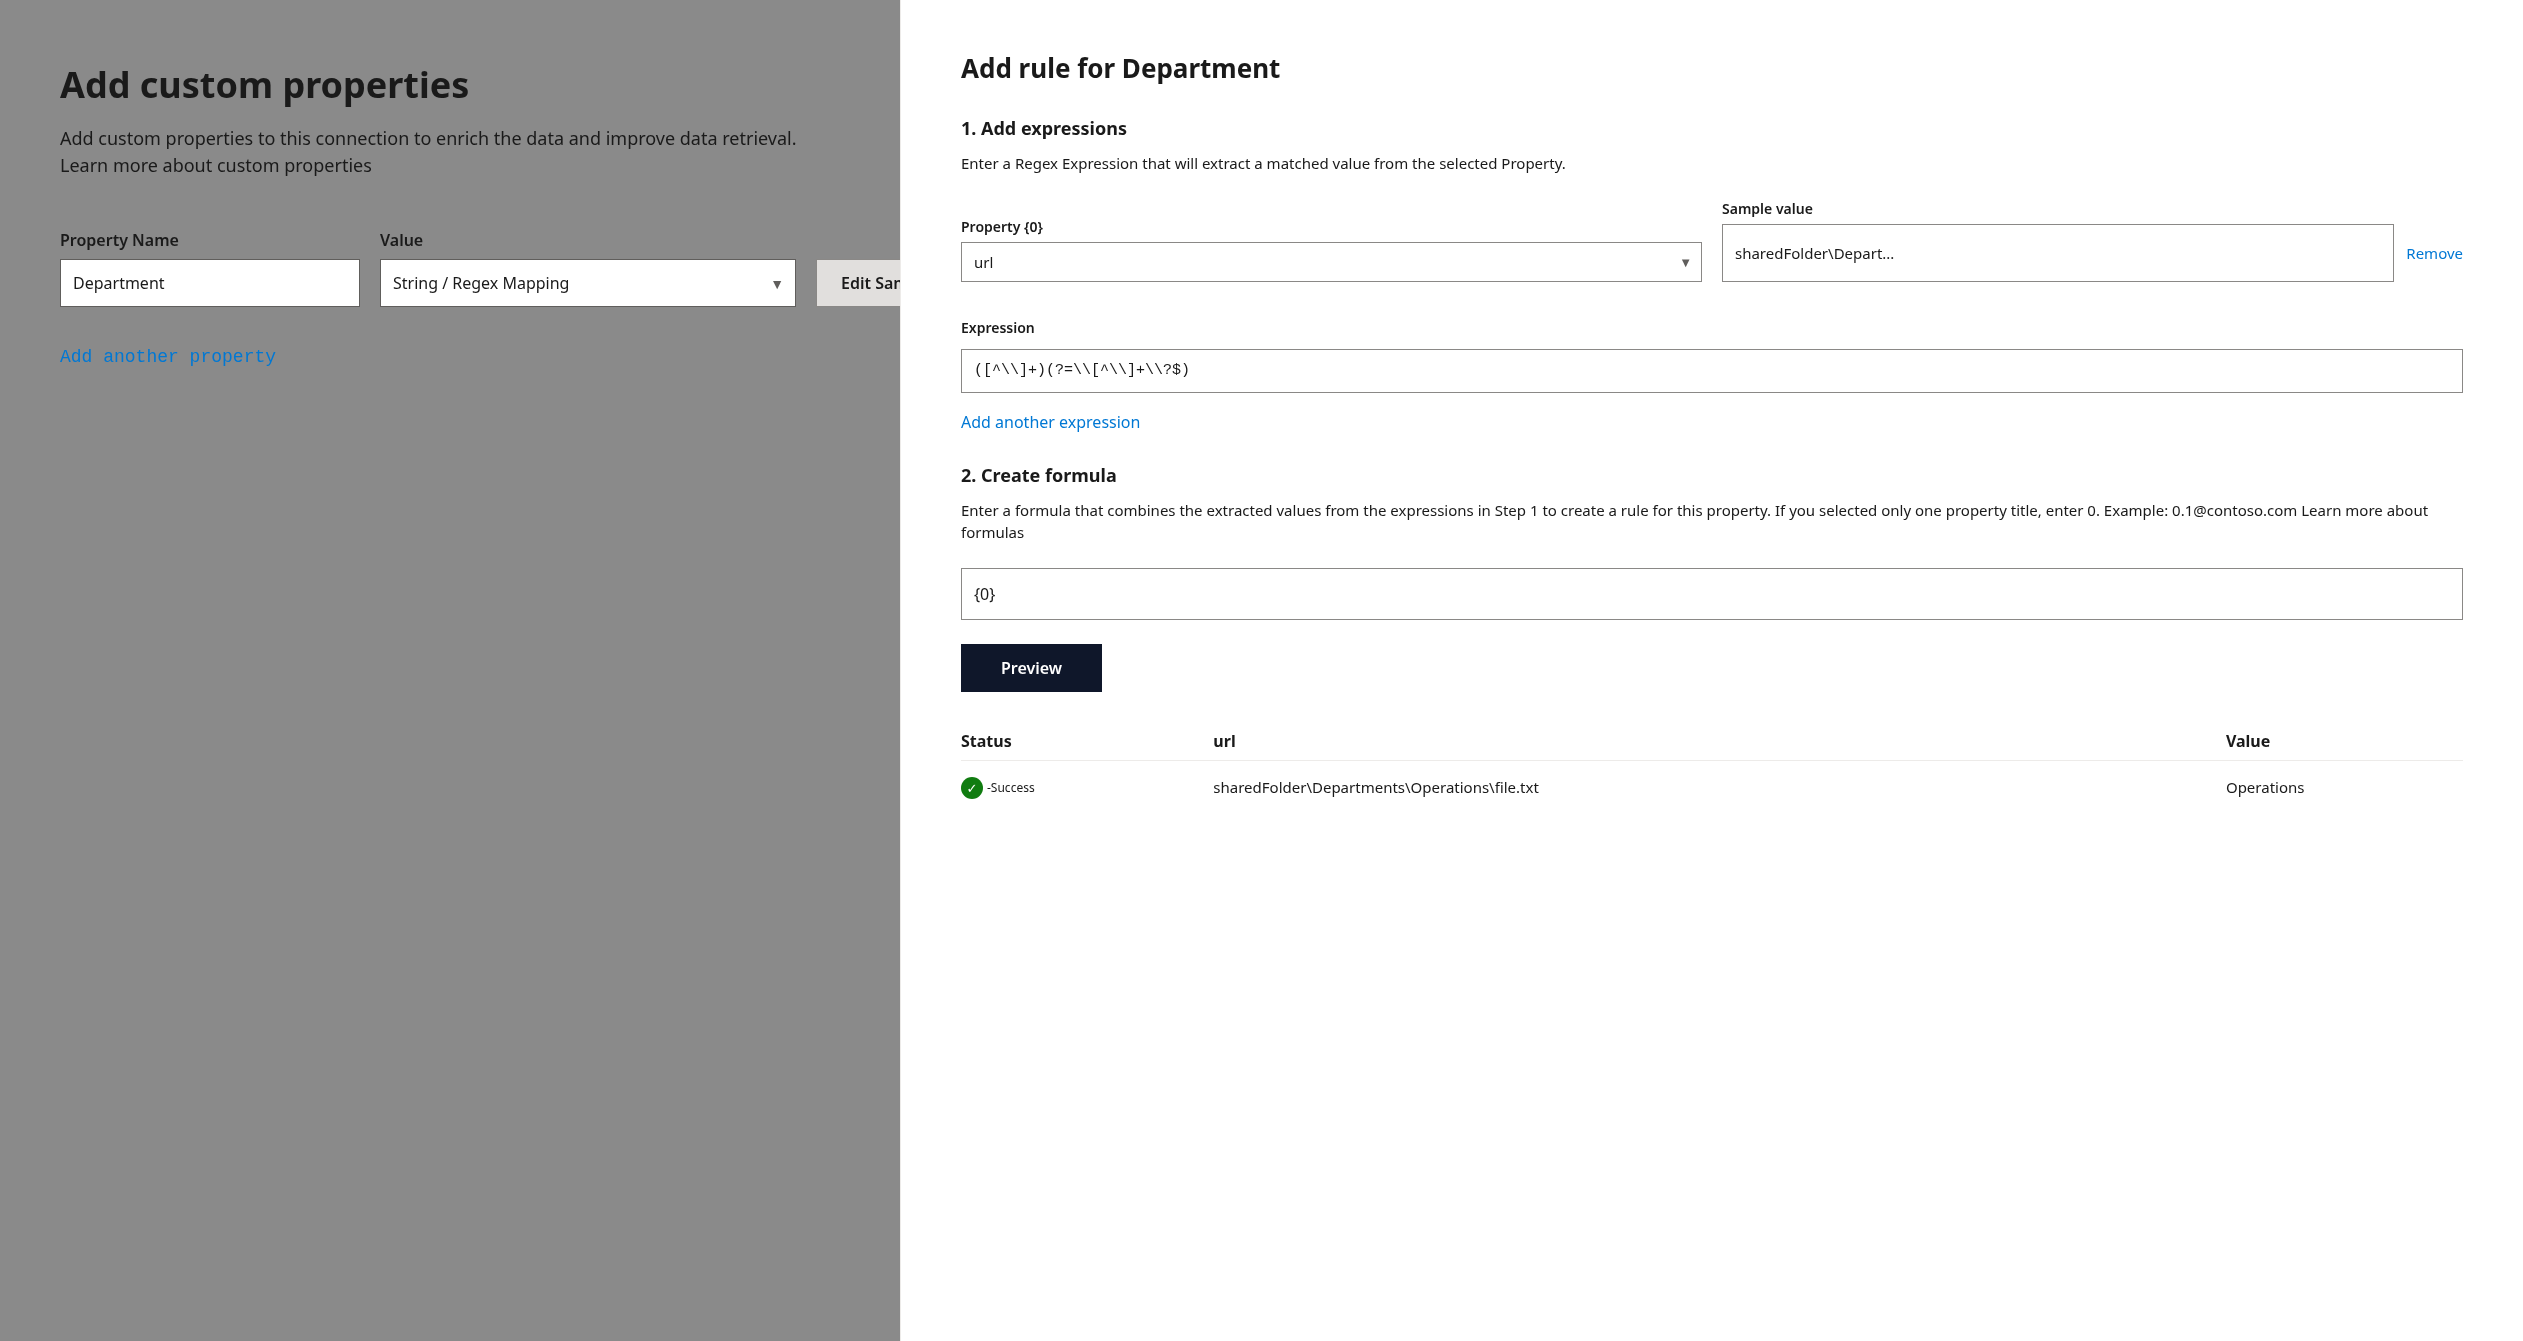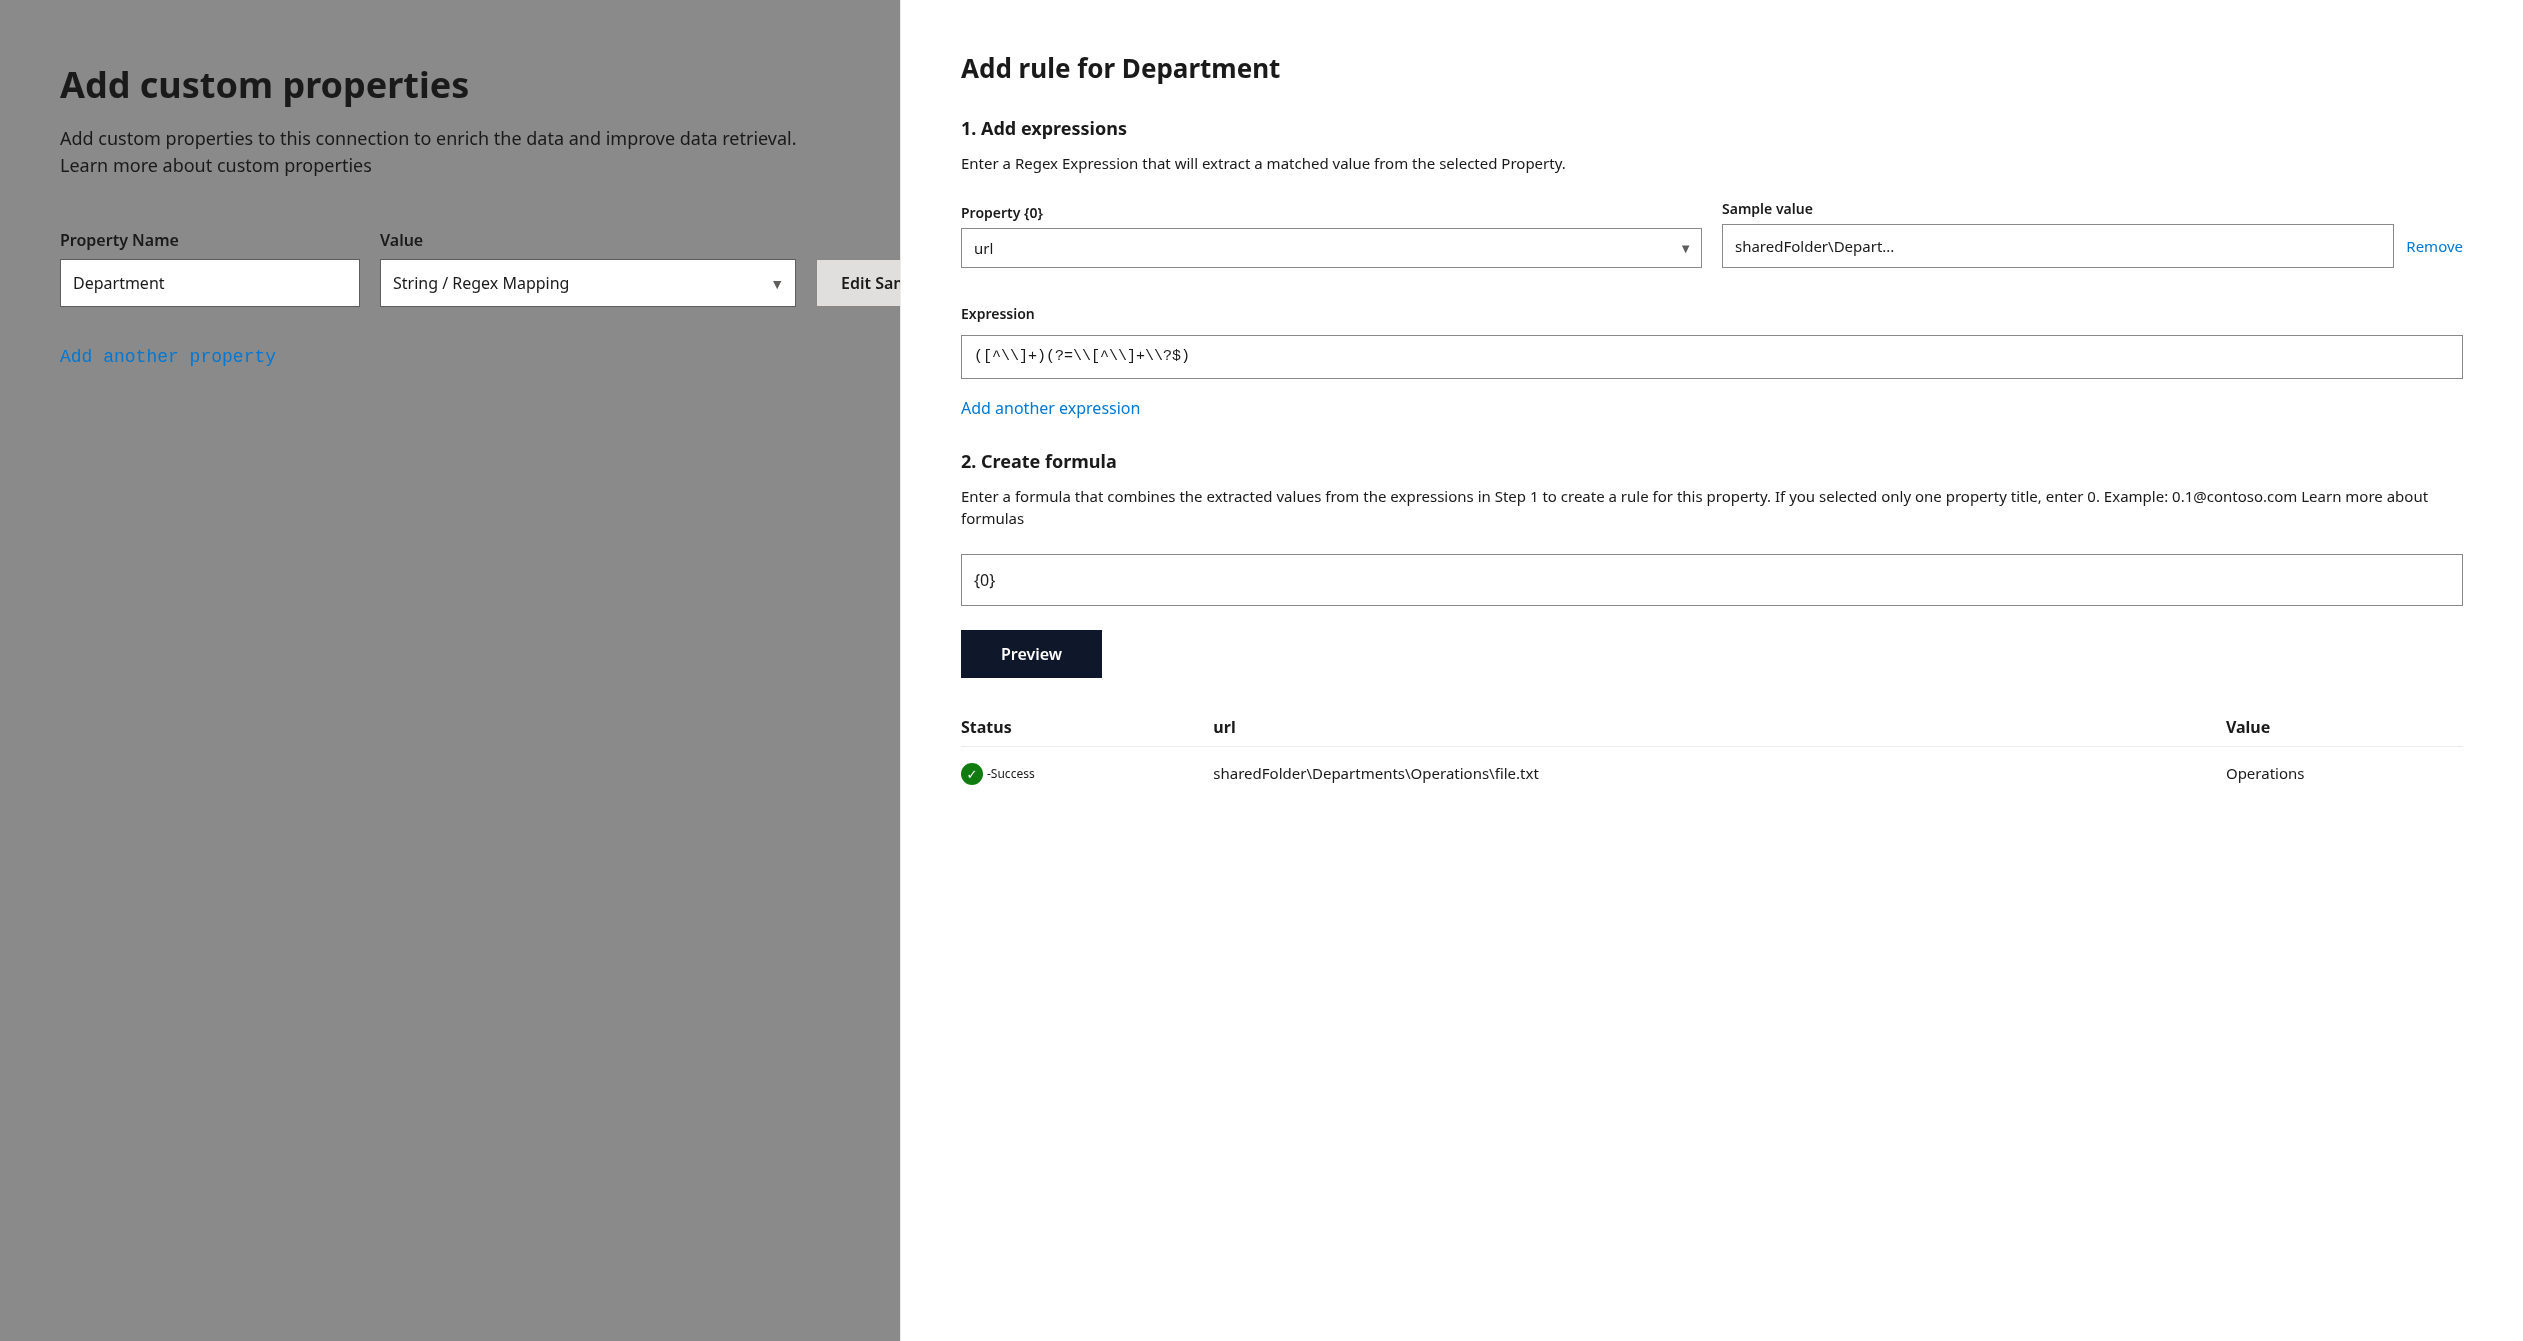--- a/index.html
+++ b/index.html
@@ -203,21 +203,21 @@
     }
 
     .sample-value-row {
       display: flex;
       align-items: center;
       gap: 12px;
     }
 
     .sample-input {
       flex: 1;
-      height: 44px;
+      height: 58px;
       border: 1px solid #8a8886;
       padding: 0 12px;
       font-size: 15px;
       color: #1a1a1a;
       outline: none;
     }
 
     .remove-link-right {
       color: #0078d4;
       font-size: 15px;

